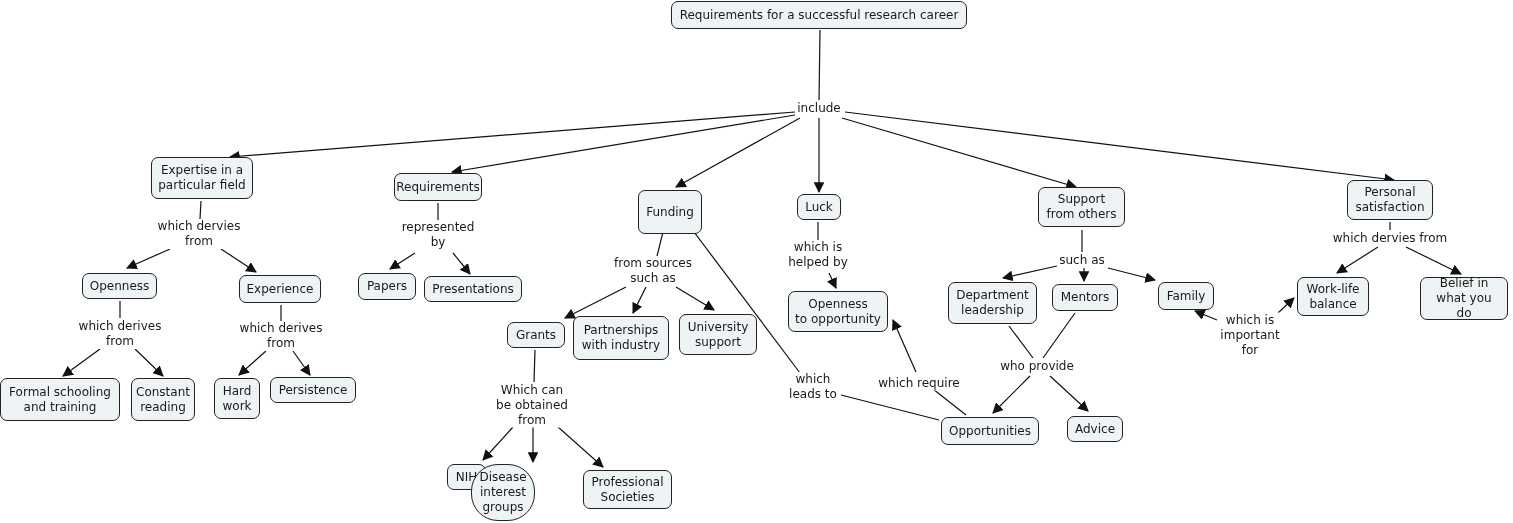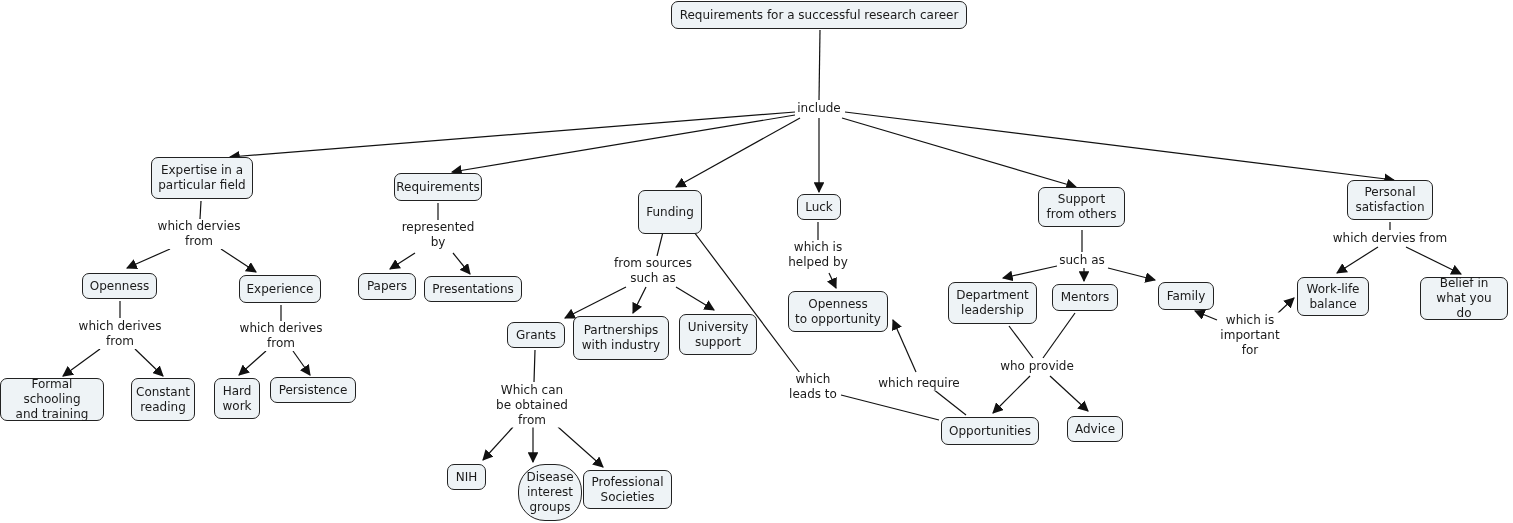--- a/index.html
+++ b/index.html
@@ -80,40 +80,40 @@
     <line x1="1406" y1="247" x2="1461" y2="274" marker-end="url(#ah)"></line>
   </g>
 </svg>
 
 <div class="node" style="left:671px;top:1px;width:296px;height:28px;">Requirements for a successful research career</div>
 
 <div class="node" style="left:151px;top:157px;width:102px;height:42px;">Expertise in a
 particular field</div>
 <div class="node" style="left:82px;top:273px;width:75px;height:26px;">Openness</div>
 <div class="node" style="left:239px;top:275px;width:82px;height:28px;">Experience</div>
-<div class="node" style="left:0px;top:378px;width:104px;height:43px;">Formal schooling
+<div class="node" style="left:0px;top:378px;width:120px;height:43px;">Formal schooling
 and training</div>
 <div class="node" style="left:131px;top:378px;width:64px;height:43px;">Constant
 reading</div>
 <div class="node" style="left:214px;top:378px;width:46px;height:41px;">Hard
 work</div>
 <div class="node" style="left:270px;top:377px;width:86px;height:26px;">Persistence</div>
 
 <div class="node" style="left:394px;top:173px;width:88px;height:28px;">Requirements</div>
 <div class="node" style="left:358px;top:273px;width:58px;height:27px;">Papers</div>
 <div class="node" style="left:424px;top:276px;width:98px;height:26px;">Presentations</div>
 
 <div class="node" style="left:638px;top:190px;width:64px;height:44px;">Funding</div>
 <div class="node" style="left:507px;top:322px;width:58px;height:26px;">Grants</div>
 <div class="node" style="left:573px;top:316px;width:96px;height:44px;">Partnerships
 with industry</div>
 <div class="node" style="left:679px;top:314px;width:78px;height:41px;">University
 support</div>
 <div class="node" style="left:447px;top:464px;width:39px;height:26px;">NIH</div>
-<div class="node" style="left:518px;top:464px;width:64px;height:57px;border-radius:27px;">Disease
+<div class="node" style="left:471px;top:464px;width:64px;height:57px;border-radius:27px;">Disease
 interest
 groups</div>
 <div class="node" style="left:583px;top:470px;width:89px;height:39px;">Professional
 Societies</div>
 
 <div class="node" style="left:797px;top:194px;width:44px;height:26px;">Luck</div>
 <div class="node" style="left:788px;top:291px;width:100px;height:41px;">Openness
 to opportunity</div>
 <div class="node" style="left:941px;top:417px;width:98px;height:28px;">Opportunities</div>
 

